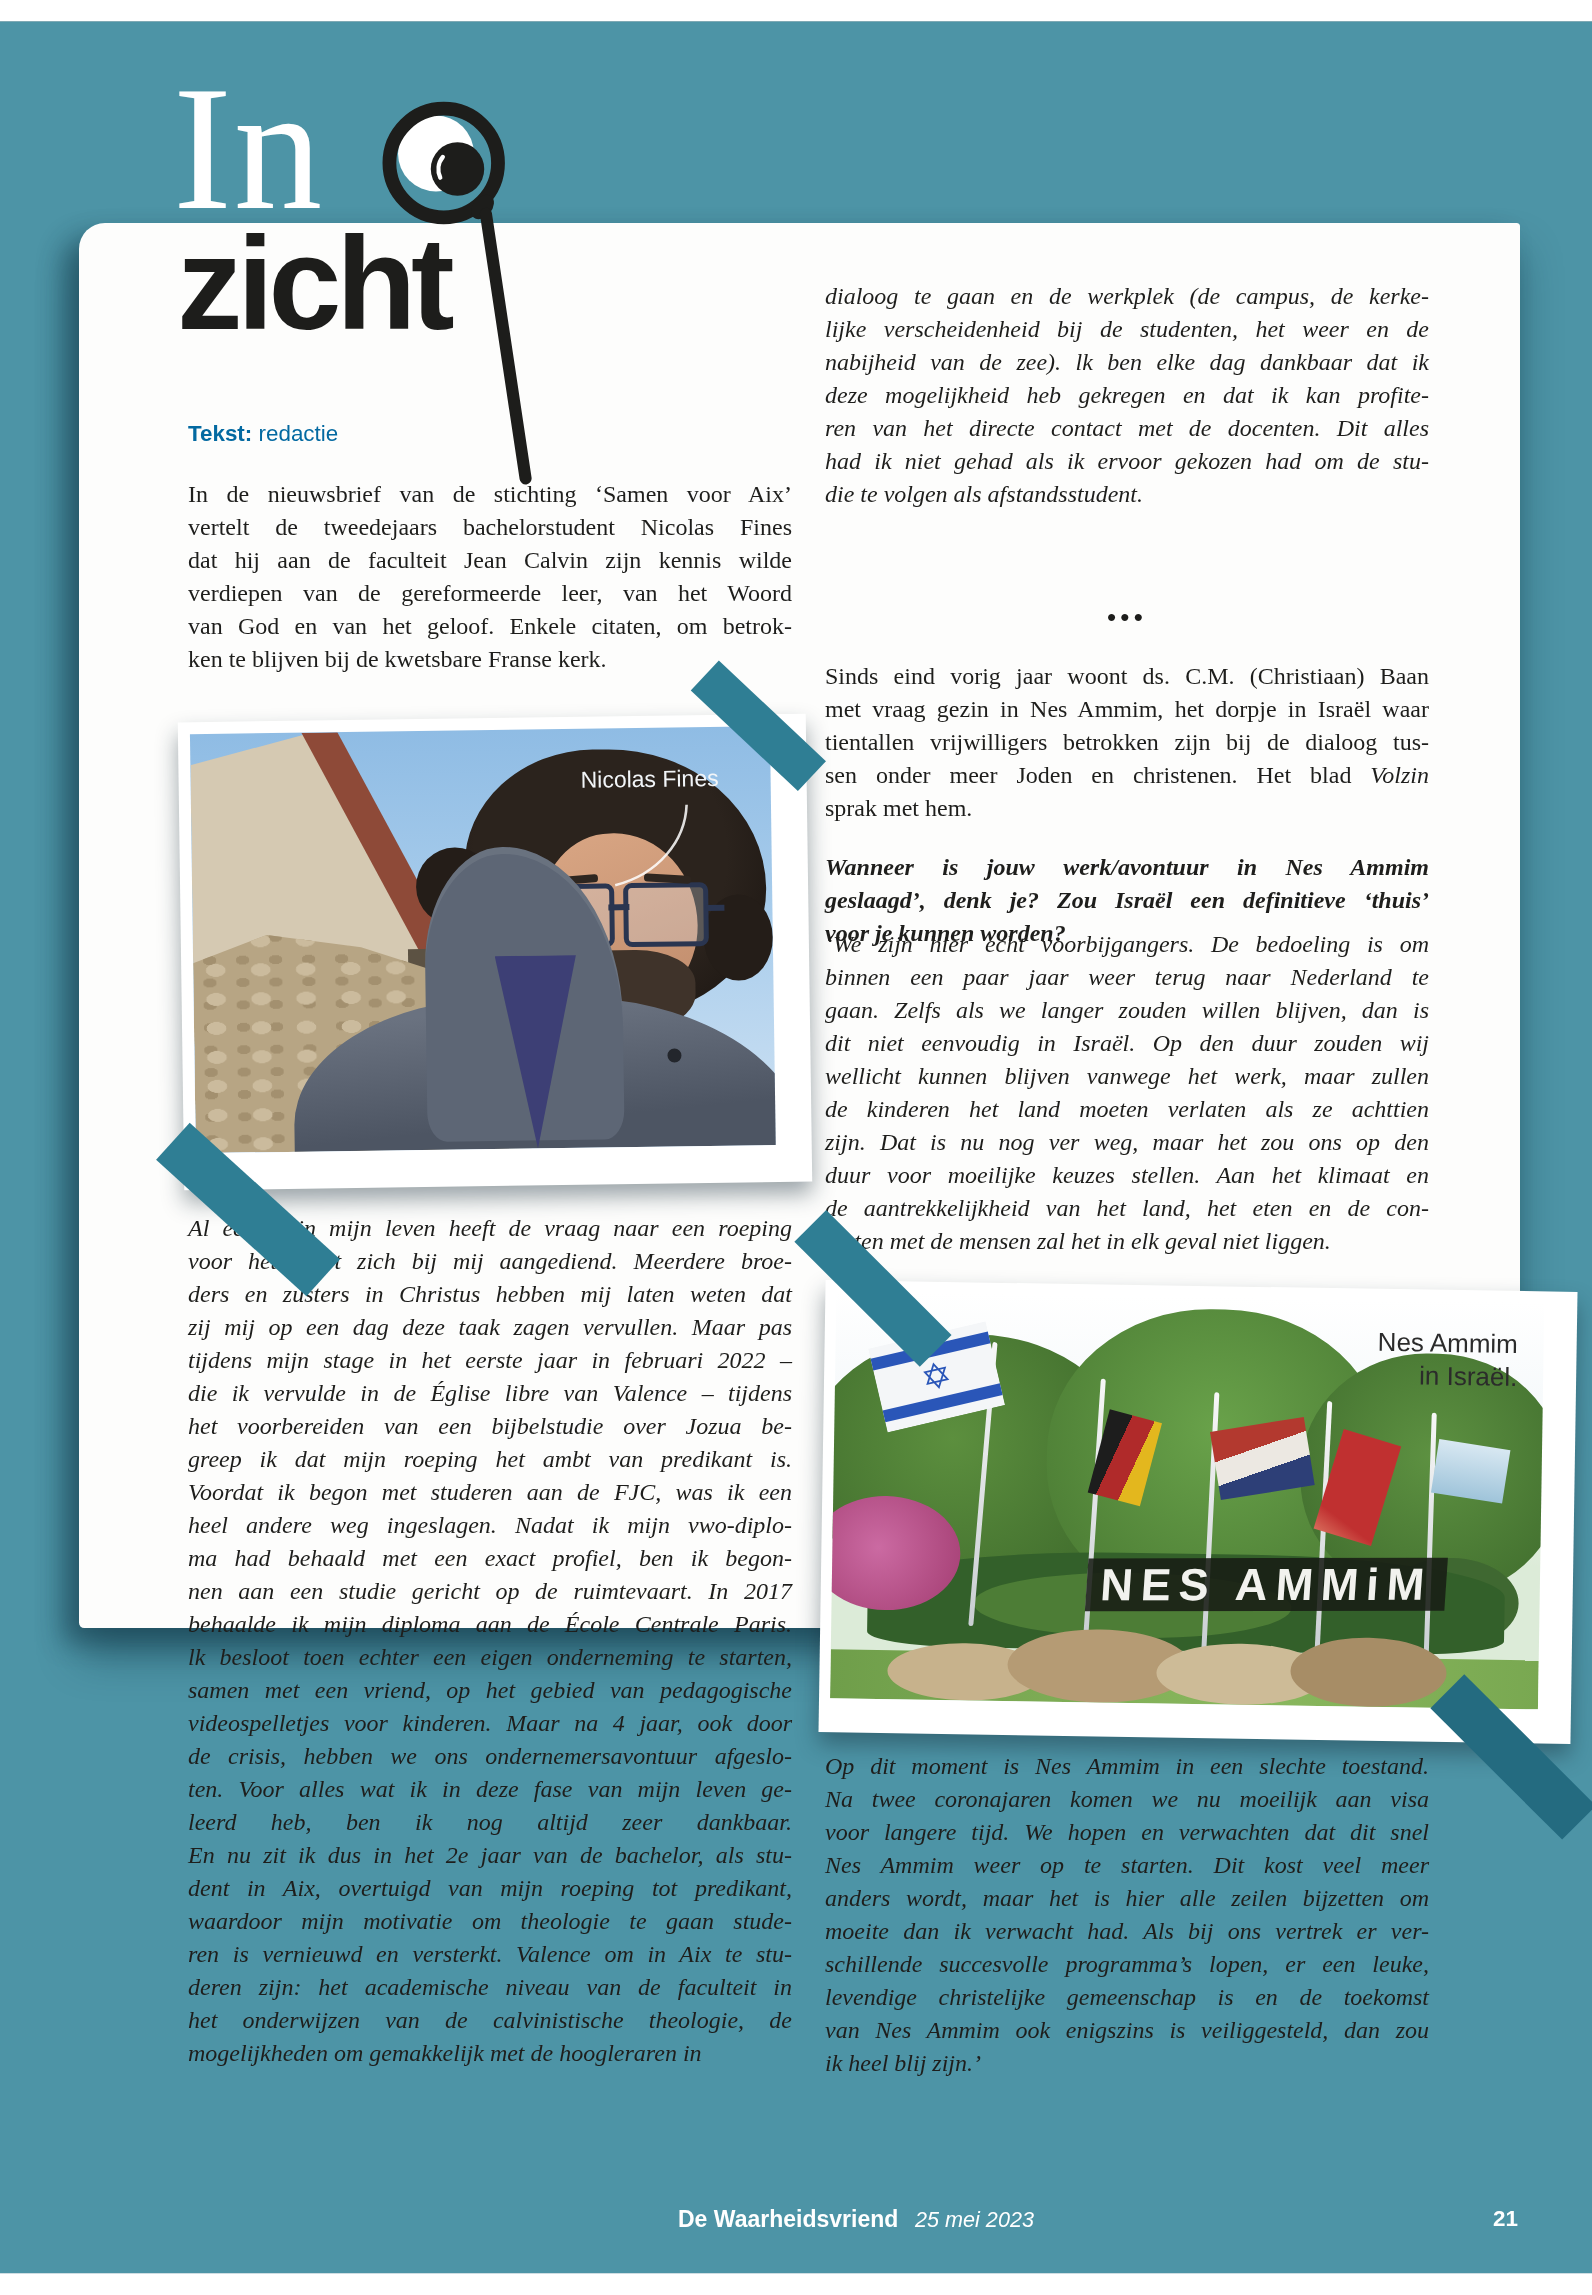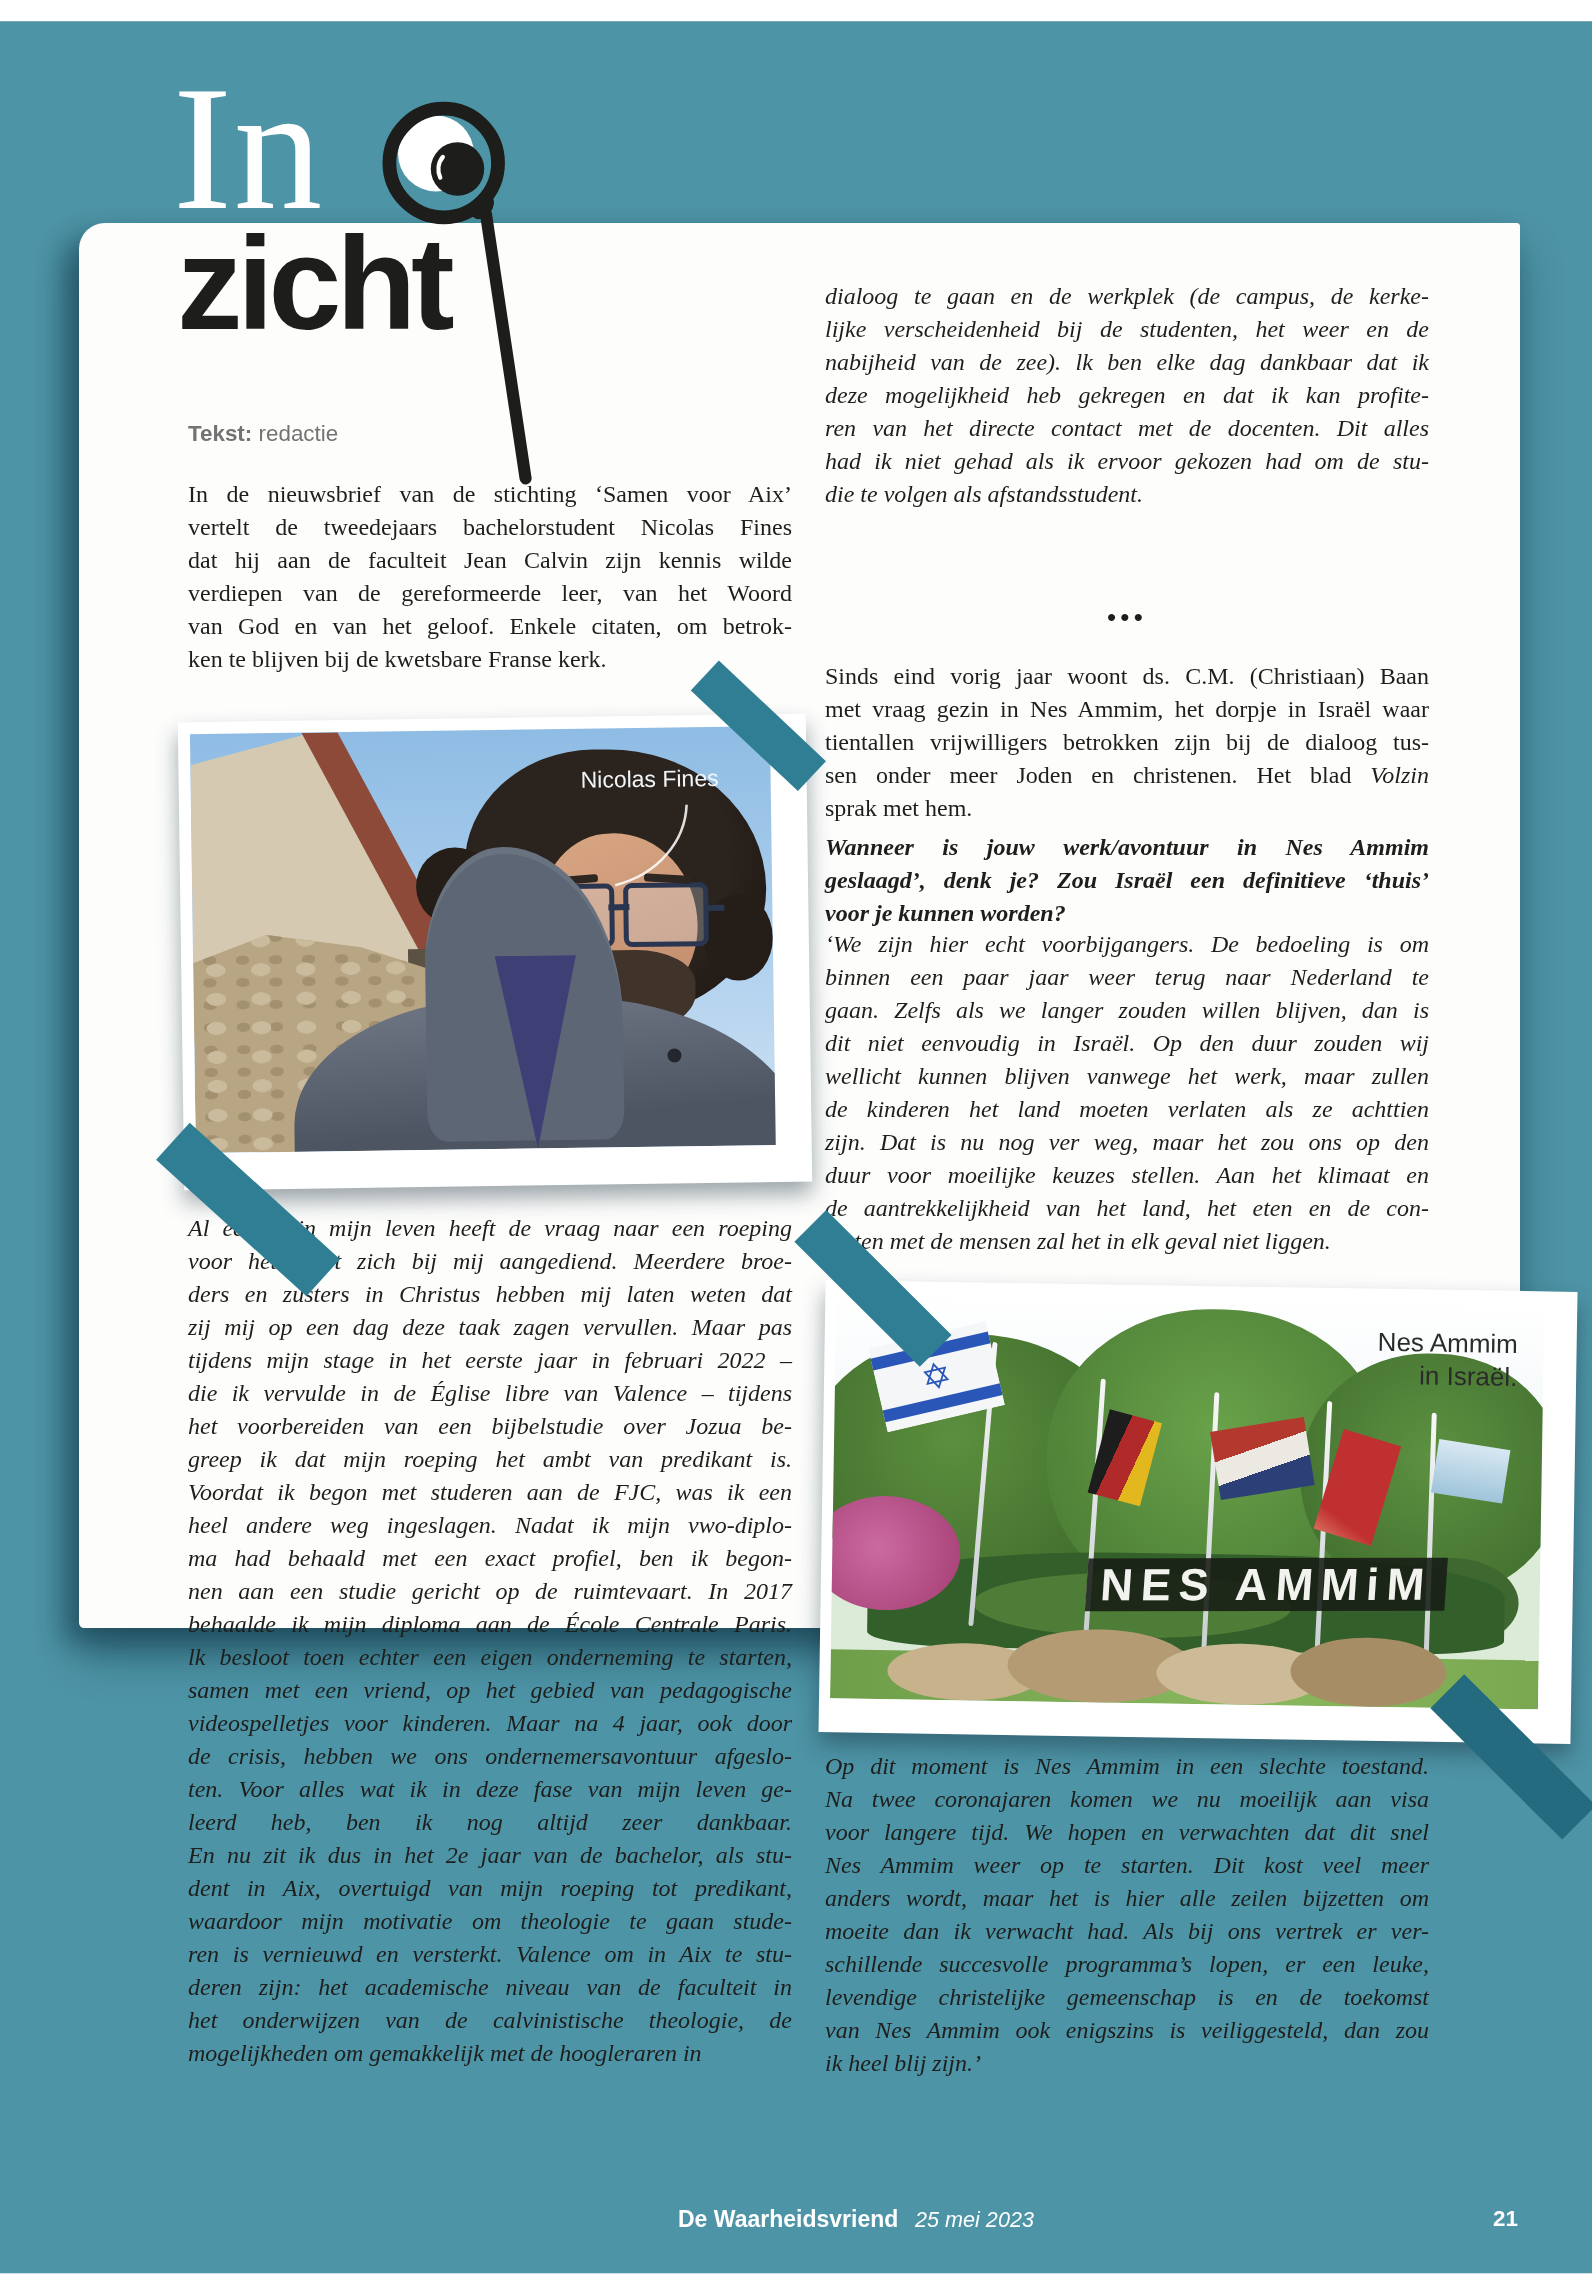--- a/index.html
+++ b/index.html
@@ -19,21 +19,21 @@
   
   #logo-in{left:173px;top:60px;font-family:"Liberation Serif",serif;
            font-size:177px;line-height:177px;color:#ffffff;letter-spacing:1.7px;z-index:6;}
   #logo-zicht{left:178px;top:217px;font-family:"Liberation Sans",sans-serif;
               font-weight:bold;font-size:131px;line-height:131px;color:#1d1d1b;
               letter-spacing:-5.2px;z-index:6;}
   #magnifier{left:367px;top:86px;z-index:7;}
 
   
   #byline{left:188px;top:421px;font-family:"Liberation Sans",sans-serif;
-          font-size:22.4px;color:#737373;z-index:5;}
+          font-size:22.4px;color:#0369a1;z-index:5;}
   #byline .lbl{font-weight:bold;}
 
   
   .col{width:604px;color:#1e1e1c;font-size:24px;line-height:33px;z-index:5;}
   .lines .line{text-align:justify;text-align-last:justify;}
   .lines .line:last-child{text-align-last:left;}
   .it{font-style:italic;}
   .bi{font-style:italic;font-weight:bold;}
   #dots{left:825px;top:604px;width:604px;text-align:center;font-size:26px;
         font-weight:bold;letter-spacing:4.3px;color:#1d1d1b;z-index:5;}
@@ -224,21 +224,21 @@
   <div class="abs" id="dots" style="left:746px;top:380px;position:absolute;">•••</div>
 
   <div class="abs col lines" style="left:746px;top:437px;">
       <div class="line">Sinds eind vorig jaar woont ds. C.M. (Christiaan) Baan</div>
       <div class="line">met vraag gezin in Nes Ammim, het dorpje in Israël waar</div>
       <div class="line">tientallen vrijwilligers betrokken zijn bij de dialoog tus-</div>
       <div class="line">sen onder meer Joden en christenen. Het blad <em>Volzin</em></div>
       <div class="line">sprak met hem.</div>
     </div>
 
-  <div class="abs col lines bi" style="left:746px;top:608px;">
+  <div class="abs col lines bi" style="left:746px;top:628px;">
       <div class="line">Wanneer is jouw werk/avontuur in Nes Ammim</div>
       <div class="line">geslaagd’, denk je? Zou Israël een definitieve ‘thuis’</div>
       <div class="line">voor je kunnen worden?</div>
     </div>
 
   <div class="abs col lines it" style="left:746px;top:705px;">
       <div class="line">‘We zijn hier echt voorbijgangers. De bedoeling is om</div>
       <div class="line">binnen een paar jaar weer terug naar Nederland te</div>
       <div class="line">gaan. Zelfs als we langer zouden willen blijven, dan is</div>
       <div class="line">dit niet eenvoudig in Israël. Op den duur zouden wij</div>

